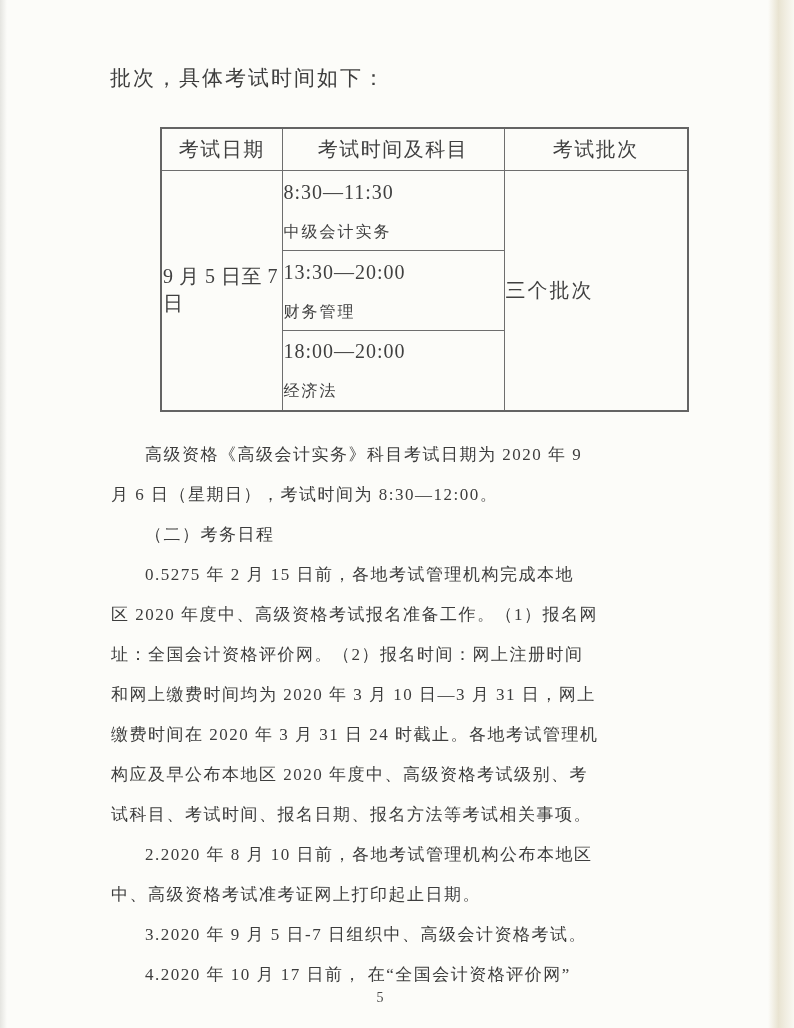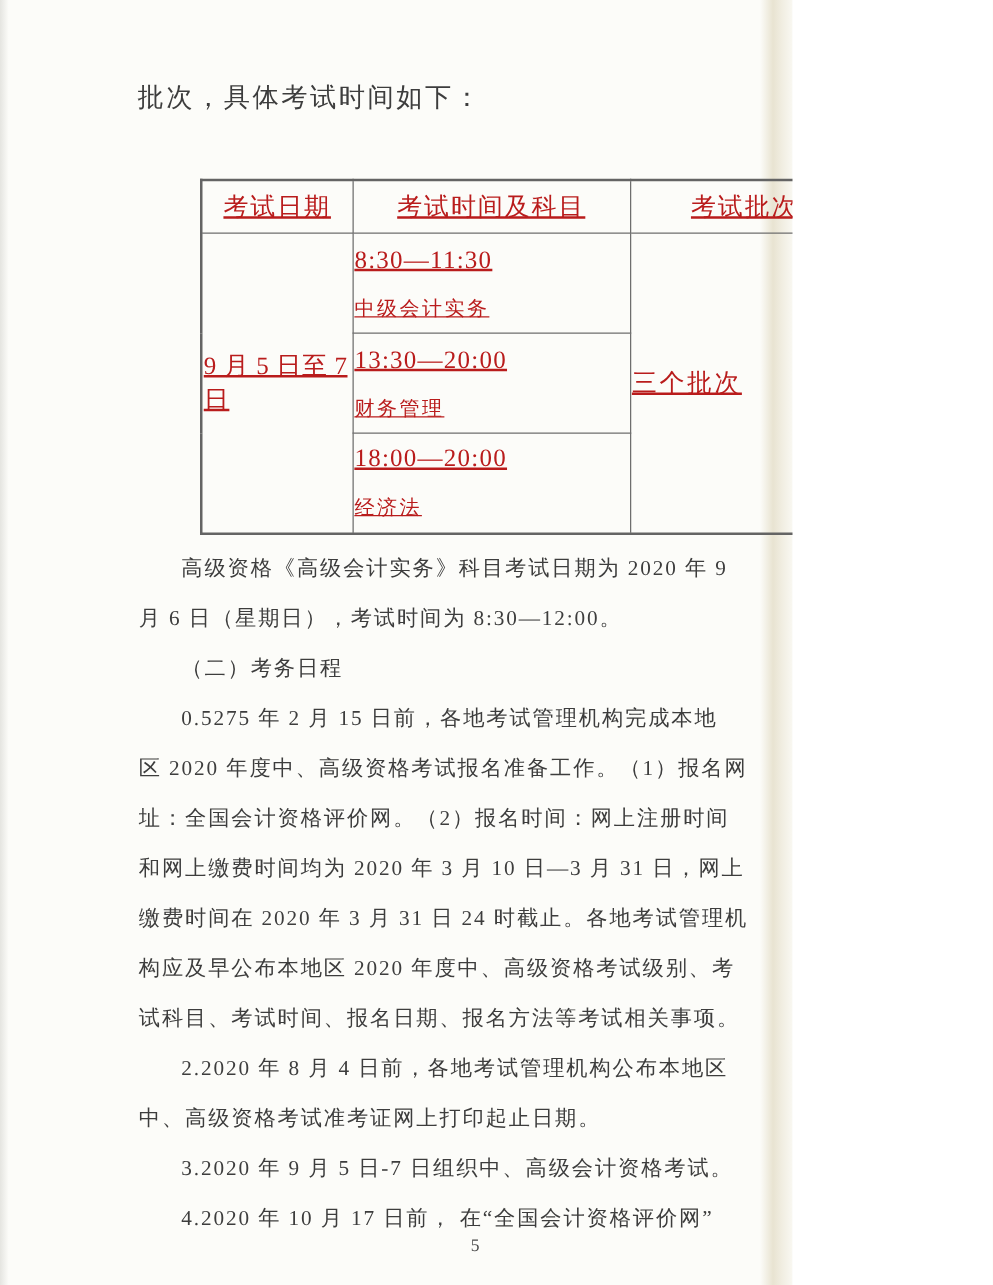--- a/index.html
+++ b/index.html
@@ -1,18 +1,18 @@
 <!DOCTYPE html>
 <html><head>
 <meta charset="utf-8">
 <style>
   html, body { margin: 0; padding: 0; }
   .page {
     position: relative;
-    width: 634px;
+    width: 794px;
     height: 1028px;
     background: #fcfcf9;
     overflow: hidden;
     font-family: "Liberation Serif", serif;
     color: #3d3d3d;
   }
   .edge-left {
     position: absolute; left: 0; top: 0; bottom: 0; width: 7px;
     background: linear-gradient(to right, rgba(175,175,168,0.30), rgba(175,175,168,0));
     pointer-events: none;
@@ -29,26 +29,25 @@
   .intro {
     position: absolute;
     left: 110px; top: 64px;
     margin: 0;
     font-size: 21px;
     line-height: 28px;
     letter-spacing: 2px;
   }
   table.exam-table {
     position: absolute;
-    left: 160px; top: 143px;
+    left: 160px; top: 127px;
     width: 527px;
     border-collapse: collapse;
     table-layout: fixed;
-    color: #b91c1c;
-    text-decoration: underline;
+    color: #404040;
   }
   .exam-table, .exam-table th, .exam-table td {
     border: 1px solid #6e6e6e;
   }
   table.exam-table { border: 2px solid #646464; }
   .exam-table col.c1 { width: 121px; }
   .exam-table col.c2 { width: 222px; }
   .exam-table col.c3 { width: 184px; }
   .exam-table th {
     height: 39px;
@@ -146,20 +145,20 @@
     <p class="line indent">高级资格《高级会计实务》科目考试日期为 2020 年 9</p>
     <p class="line">月 6 日（星期日），考试时间为 8:30—12:00。</p>
     <p class="line indent">（二）考务日程</p>
     <p class="line indent">0.5275 年 2 月 15 日前，各地考试管理机构完成本地</p>
     <p class="line">区 2020 年度中、高级资格考试报名准备工作。（1）报名网</p>
     <p class="line">址：全国会计资格评价网。（2）报名时间：网上注册时间</p>
     <p class="line">和网上缴费时间均为 2020 年 3 月 10 日—3 月 31 日，网上</p>
     <p class="line">缴费时间在 2020 年 3 月 31 日 24 时截止。各地考试管理机</p>
     <p class="line">构应及早公布本地区 2020 年度中、高级资格考试级别、考</p>
     <p class="line">试科目、考试时间、报名日期、报名方法等考试相关事项。</p>
-    <p class="line indent">2.2020 年 8 月 4 日前，各地考试管理机构公布本地区</p>
+    <p class="line indent">2.2020 年 8 月 10 日前，各地考试管理机构公布本地区</p>
     <p class="line">中、高级资格考试准考证网上打印起止日期。</p>
     <p class="line indent">3.2020 年 9 月 5 日-7 日组织中、高级会计资格考试。</p>
     <p class="line indent">4.2020 年 10 月 17 日前， 在“全国会计资格评价网”</p>
   </div>
 
   <div class="page-number">5</div>
 </div>
 
 </body></html>

